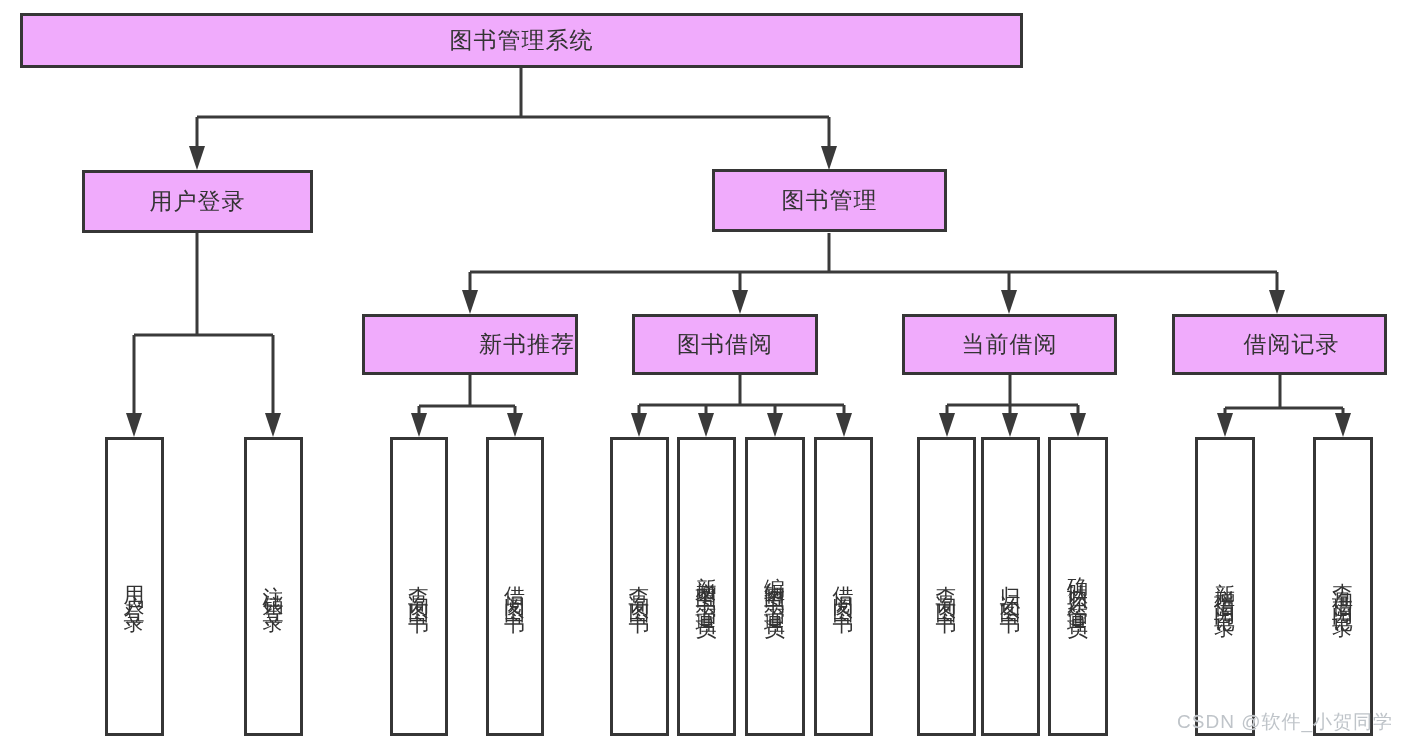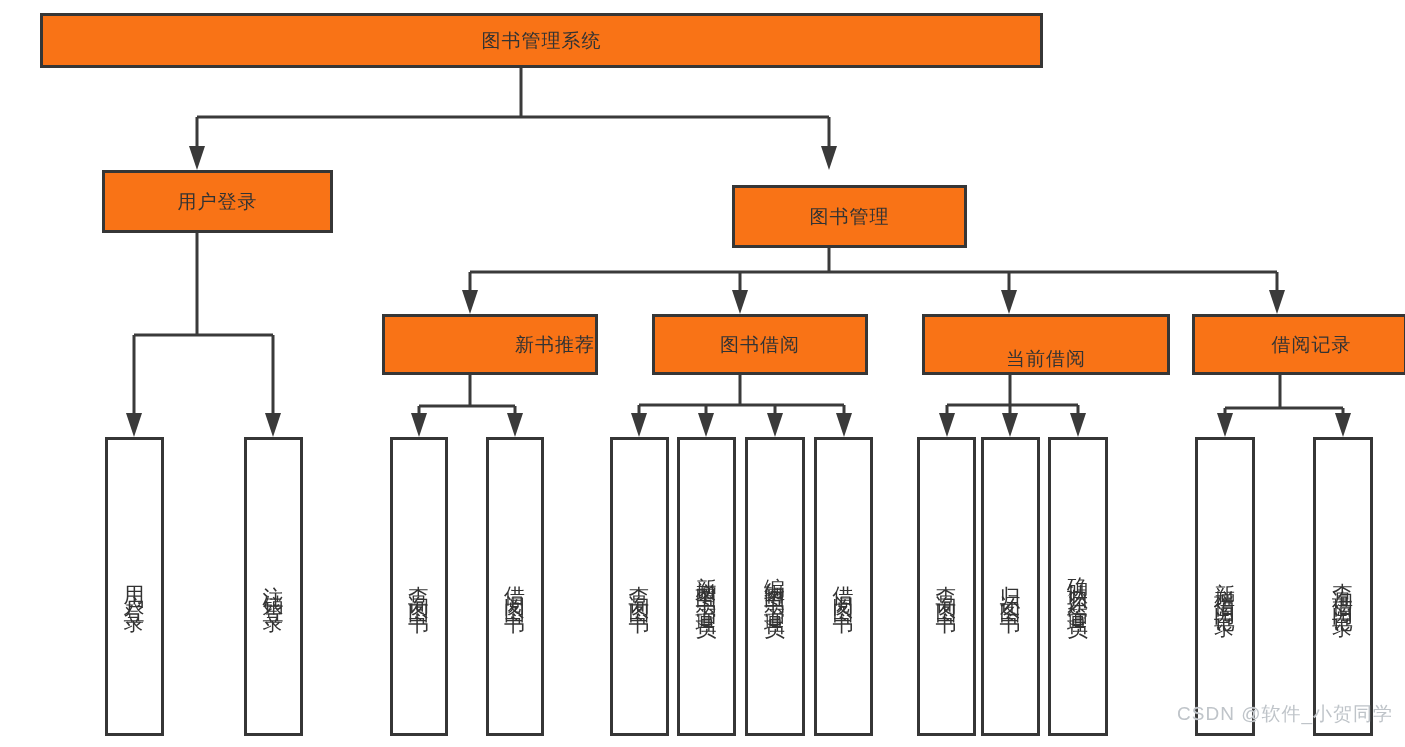--- a/index.html
+++ b/index.html
@@ -14,29 +14,28 @@
   #connectors {
     position: absolute;
     left: 0; top: 0;
     width: 1405px; height: 747px;
     pointer-events: none;
   }
   .box {
     position: absolute;
     box-sizing: border-box;
     border: 3px solid #363636;
-    background: #f97316;
+    background: #f0abfc;
     display: flex;
     align-items: center;
     justify-content: center;
     color: #333333;
-    font-size: 19px;
+    font-size: 23px;
     letter-spacing: 1px;
     white-space: nowrap;
-    margin-left: 20px;
   }
   .vbox {
     position: absolute;
     box-sizing: border-box;
     border: 3px solid #363636;
     background: #ffffff;
     display: flex;
     align-items: center;
     justify-content: center;
     color: #333333;
@@ -44,21 +43,21 @@
   .vtext {
     writing-mode: vertical-rl;
     font-size: 21px;
     letter-spacing: 9px;
     line-height: 1;
     color: #333333;
   }
   #watermark {
     position: absolute;
     right: 12px;
-    bottom: 20px;
+    bottom: 12px;
     font-size: 19px;
     color: #bfc4c9;
     letter-spacing: 1px;
     text-shadow: 0 0 1px #ffffff;
     z-index: 5;
   }
   .stroke { stroke: #3a3a3a; stroke-width: 3; fill: none; }
   .tri { fill: #3a3a3a; stroke: none; }
 </style>
 </head>
@@ -116,31 +115,31 @@
     </g>
   </svg>
 
   <div class="box" style="left:20px; top:13px; width:1003px; height:55px;">
     <span>图书管理系统</span>
   </div>
 
   <div class="box" style="left:82px; top:170px; width:231px; height:63px;">
     <span>用户登录</span>
   </div>
-  <div class="box" style="left:712px; top:185px; width:235px; height:63px;">
+  <div class="box" style="left:712px; top:169px; width:235px; height:63px;">
     <span>图书管理</span>
   </div>
 
   <div class="box" style="left:362px; top:314px; width:216px; height:61px;justify-content:flex-end;">
     <span>新书推荐</span>
   </div>
-  <div class="box" style="left:632px; top:314px; width:216px; height:61px;">
+  <div class="box" style="left:632px; top:314px; width:186px; height:61px;">
     <span>图书借阅</span>
   </div>
-  <div class="box" style="left:902px; top:314px; width:248px; height:61px;align-items:flex-end;">
+  <div class="box" style="left:902px; top:314px; width:215px; height:61px;">
     <span>当前借阅</span>
   </div>
   <div class="box" style="left:1172px; top:314px; width:215px; height:61px;padding-left:24px;">
     <span>借阅记录</span>
   </div>
 
   <div class="vbox" style="left:105px; top:437px; width:59px; height:299px;">
     <span class="vtext">用户登录</span>
   </div>
   <div class="vbox" style="left:244px; top:437px; width:59px; height:299px;">

